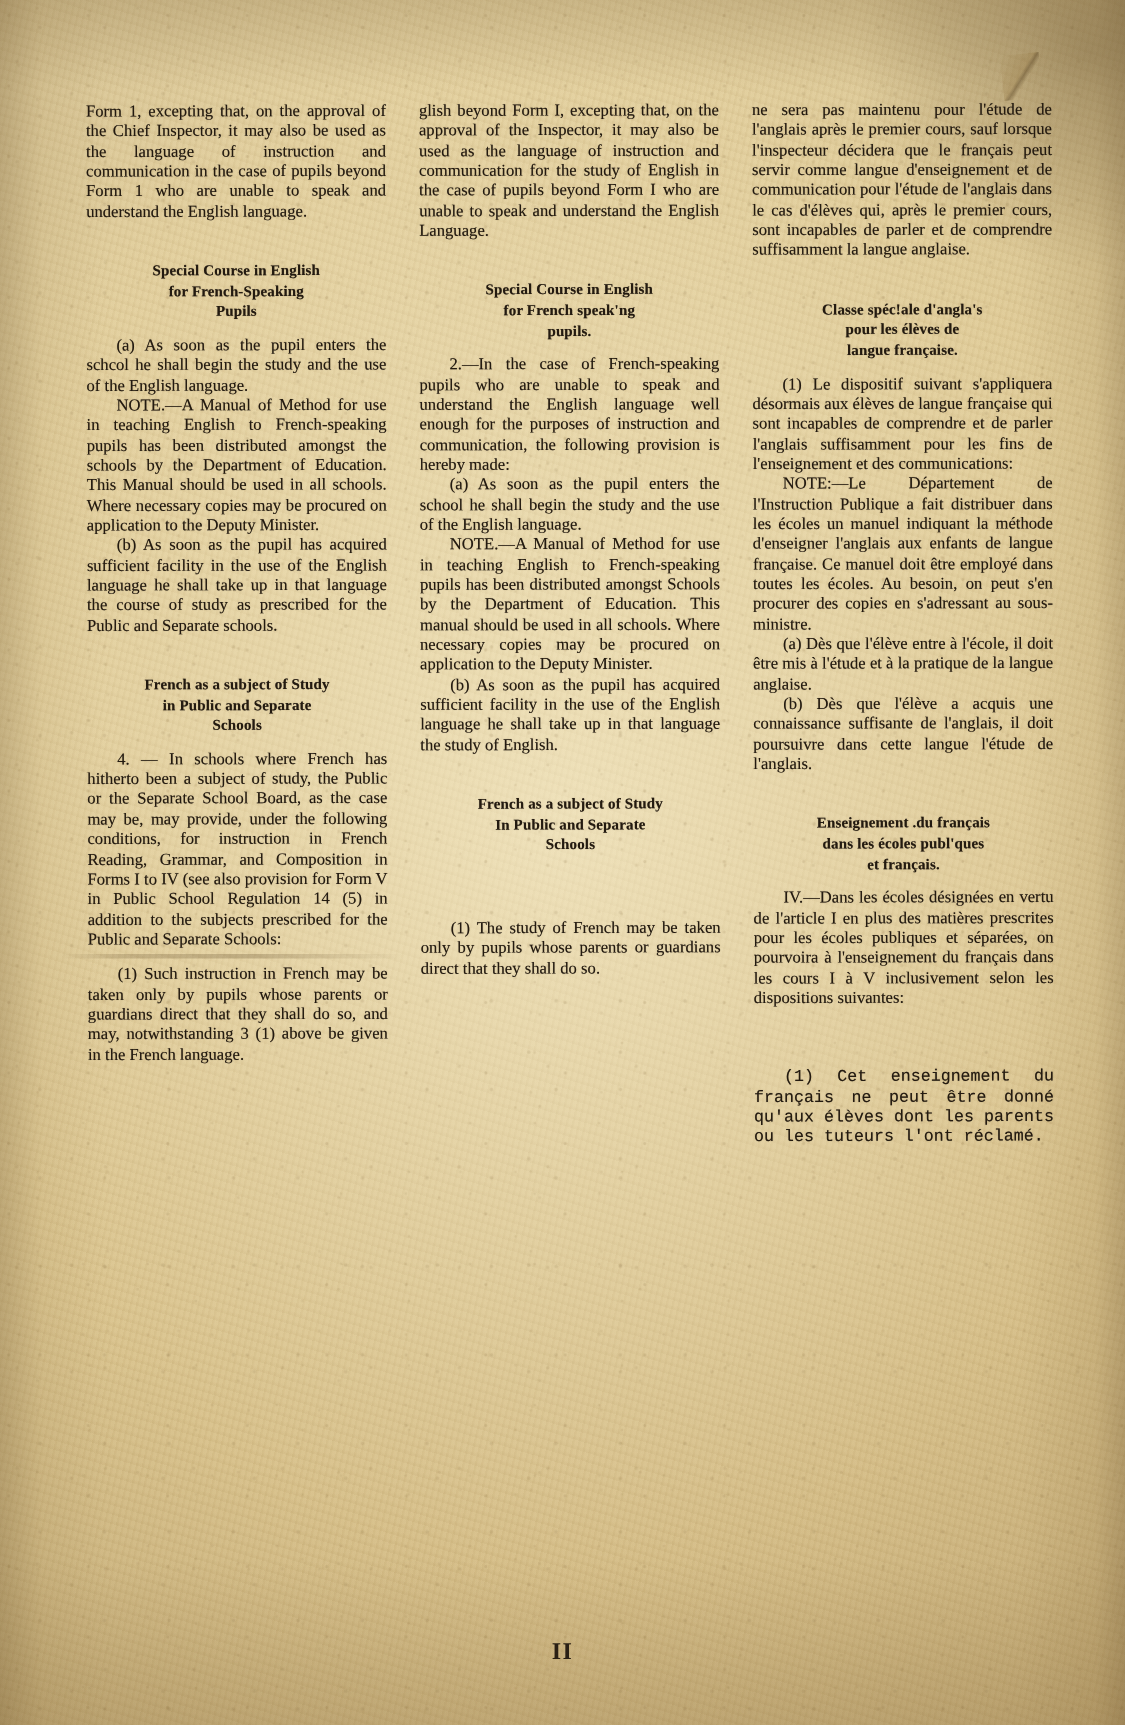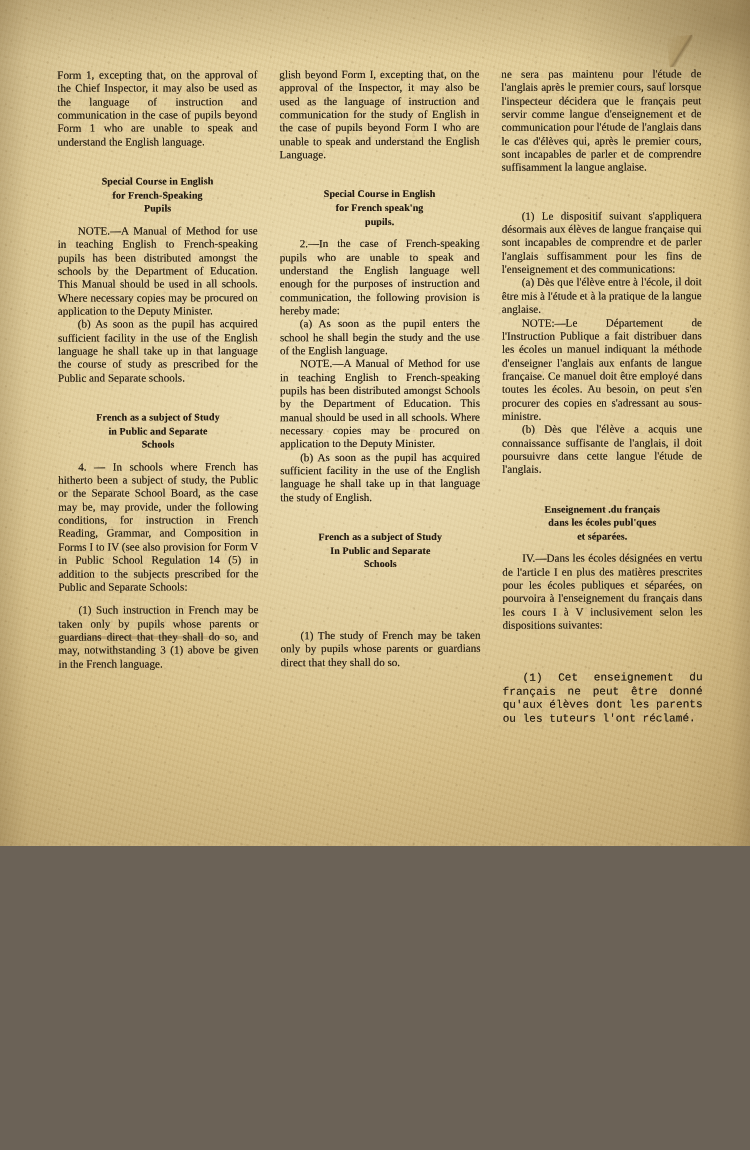--- a/index.html
+++ b/index.html
@@ -5,21 +5,21 @@
   html, body {
     margin: 0;
     padding: 0;
     background: #6b6257;
   }
 
   
   #page {
     position: relative;
     width: 750px;
-    height: 846px;
+    height: 1150px;
     margin: 0 auto;
     overflow: hidden;
     background-color: #d9c48f;
     background-image:
       
       radial-gradient(ellipse 120% 95% at 50% 48%,
         rgba(255,248,220,0.55) 0%,
         rgba(233,214,163,0.18) 45%,
         rgba(120,95,52,0.30) 88%,
         rgba(86,66,34,0.55) 100%),
@@ -181,20 +181,21 @@
   <div id="crease"></div>
   <div id="curl"></div>
 
   <div id="content">
 
     <div class="col" id="col-0">
         <p class="noind">Form 1, excepting that, on the approval of the Chief Inspector, it may also be used as the language of instruction and communication in the case of pupils beyond Form 1 who are unable to speak and understand the English language.</p>
         <div class="gap-l"></div>
         <h2 class="head"><span>Special Course in English</span><br><span>for French-Speaking</span><br><span>Pupils</span></h2>
         <div class="gap-s"></div>
+        <p>(a) As soon as the pupil enters the schcol he shall begin the study and the use of the English language.</p>
         <p>NOTE.—A Manual of Method for use in teaching English to French-speaking pupils has been distributed amongst the schools by the Department of Education. This Manual should be used in all schools. Where necessary copies may be procured on application to the Deputy Minister.</p>
         <p>(b) As soon as the pupil has acquired sufficient facility in the use of the English language he shall take up in that language the course of study as prescribed for the Public and Separate schools.</p>
         <div class="gap-l"></div>
         <h2 class="head"><span>French as a subject of Study</span><br><span>in Public and Separate</span><br><span>Schools</span></h2>
         <div class="gap-s"></div>
         <p>4. — In schools where French has hitherto been a subject of study, the Public or the Separate School Board, as the case may be, may provide, under the following conditions, for instruction in French Reading, Grammar, and Composition in Forms I to IV (see also provision for Form V in Public School Regulation 14 (5) in addition to the subjects prescribed for the Public and Separate Schools:</p>
         <p style="margin-top: 10px;">(1) Such instruction in French may be taken only by pupils whose parents or guardians direct that they shall do so, and may, notwithstanding 3 (1) above be given in the French language.</p>
       </div>
 
     <div class="col" id="col-1">
@@ -202,33 +203,34 @@
         <div class="gap-l"></div>
         <h2 class="head"><span>Special Course in English</span><br><span>for French speak'ng</span><br><span>pupils.</span></h2>
         <div class="gap-s"></div>
         <p>2.—In the case of French-speaking pupils who are unable to speak and understand the English language well enough for the purposes of instruction and communication, the following provision is hereby made:</p>
         <p>(a) As soon as the pupil enters the school he shall begin the study and the use of the English language.</p>
         <p>NOTE.—A Manual of Method for use in teaching English to French-speaking pupils has been distributed amongst Schools by the Department of Education. This manual should be used in all schools. Where necessary copies may be procured on application to the Deputy Minister.</p>
         <p>(b) As soon as the pupil has acquired sufficient facility in the use of the English language he shall take up in that language the study of English.</p>
         <div class="gap-l"></div>
         <h2 class="head"><span>French as a subject of Study</span><br><span>In Public and Separate</span><br><span>Schools</span></h2>
         <div class="gap-s"></div>
-        <p style="margin-top: 49px;">(1) The study of French may be taken only by pupils whose parents or guardians direct that they shall do so.</p>
+        <p style="margin-top: 33px;">(1) The study of French may be taken only by pupils whose parents or guardians direct that they shall do so.</p>
       </div>
 
     <div class="col" id="col-2">
         <p class="noind">ne sera pas maintenu pour l'étude de l'anglais après le premier cours, sauf lorsque l'inspecteur décidera que le français peut servir comme langue d'enseignement et de communication pour l'étude de l'anglais dans le cas d'élèves qui, après le premier cours, sont incapables de parler et de comprendre suffisamment la langue anglaise.</p>
         <div class="gap-l"></div>
+        <h2 class="head"><span>Classe  spéc!ale  d'angla's</span><br><span>pour les élèves de</span><br><span>langue française.</span></h2>
         <div class="gap-s"></div>
         <p>(1) Le dispositif suivant s'appliquera désormais aux élèves de langue française qui sont incapables de comprendre et de parler l'anglais suffisamment pour les fins de l'enseignement et des communications:</p>
+        <p>NOTE:—Le Département de l'Instruction Publique a fait distribuer dans les écoles un manuel indiquant la méthode d'enseigner l'anglais aux enfants de langue française. Ce manuel doit être employé dans toutes les écoles. Au besoin, on peut s'en procurer des copies en s'adressant au sous-ministre.</p>
         <p>(a) Dès que l'élève entre à l'école, il doit être mis à l'étude et à la pratique de la langue anglaise.</p>
-        <p>NOTE:—Le Département de l'Instruction Publique a fait distribuer dans les écoles un manuel indiquant la méthode d'enseigner l'anglais aux enfants de langue française. Ce manuel doit être employé dans toutes les écoles. Au besoin, on peut s'en procurer des copies en s'adressant au sous-ministre.</p>
         <p>(b) Dès que l'élève a acquis une connaissance suffisante de l'anglais, il doit poursuivre dans cette langue l'étude de l'anglais.</p>
         <div class="gap-l"></div>
-        <h2 class="head"><span>Enseignement .du français</span><br><span>dans les écoles publ'ques</span><br><span>et séparées.</span></h2>
+        <h2 class="head"><span>Enseignement .du français</span><br><span>dans les écoles publ'ques</span><br><span>et français.</span></h2>
         <div class="gap-s"></div>
         <p>IV.—Dans les écoles désignées en vertu de l'article I en plus des matières prescrites pour les écoles publiques et séparées, on pourvoira à l'enseignement du français dans les cours I à V inclusivement selon les dispositions suivantes:</p>
         <p style="margin-top: 40px; font-family: Liberation Mono, monospace;">(1) Cet enseignement du français ne peut être donné qu'aux élèves dont les parents ou les tuteurs l'ont réclamé.</p>
       </div>
 
   </div>
 
   <div id="folio">II</div>
 
 </div>

